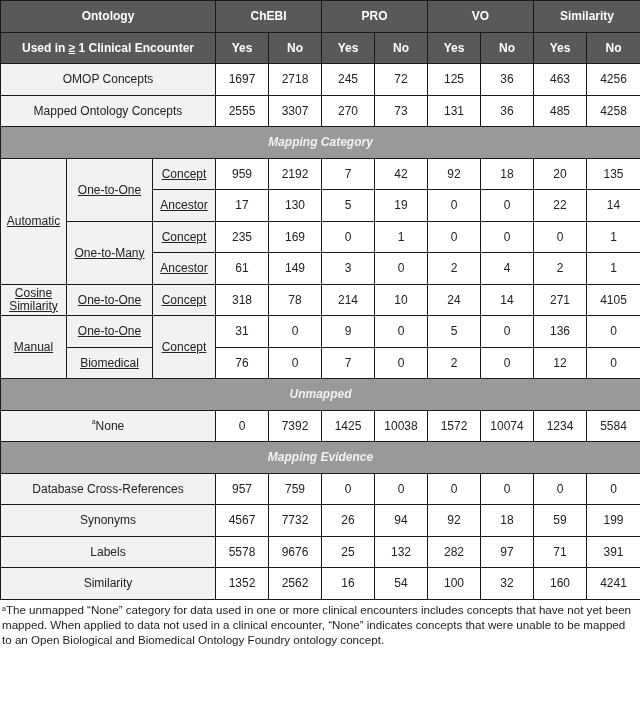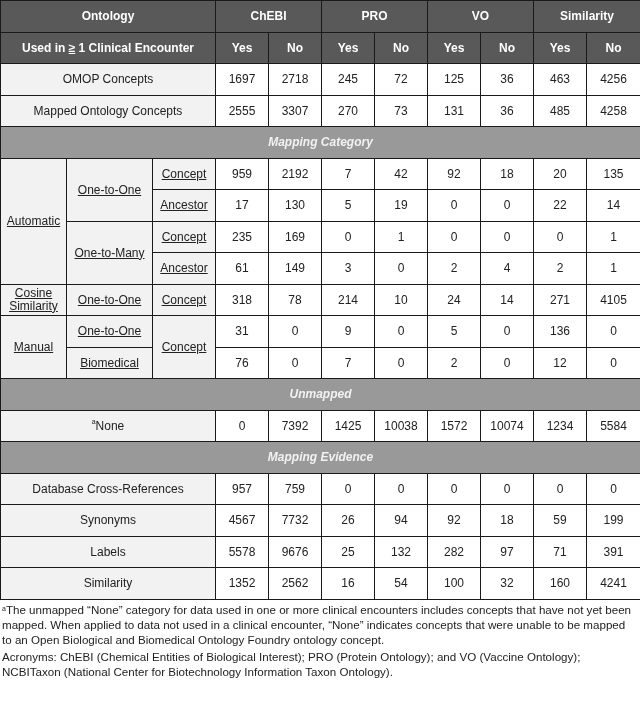--- a/index.html
+++ b/index.html
@@ -229,14 +229,13 @@
     <td class="val">100</td>
     <td class="val">32</td>
     <td class="val">160</td>
     <td class="val">4241</td>
   </tr>
 </tbody>
   </table>
 
 <div class="notes">
   <p><sup>a</sup><span>The unmapped “None” category for data used in one or more clinical encounters includes concepts that have not yet been mapped. When applied to data not used in a clinical encounter, “None” indicates concepts that were unable to be mapped to an Open Biological and Biomedical Ontology Foundry ontology concept.</span></p>
-  <p>Acronyms: ChEBI (Chemical Entities of Biological Interest); PRO (Protein Ontology); and VO (Vaccine Ontology); NCBITaxon (National Center for Biotechnology Information Taxon Ontology).</p>
 </div>
 
 </body></html>

